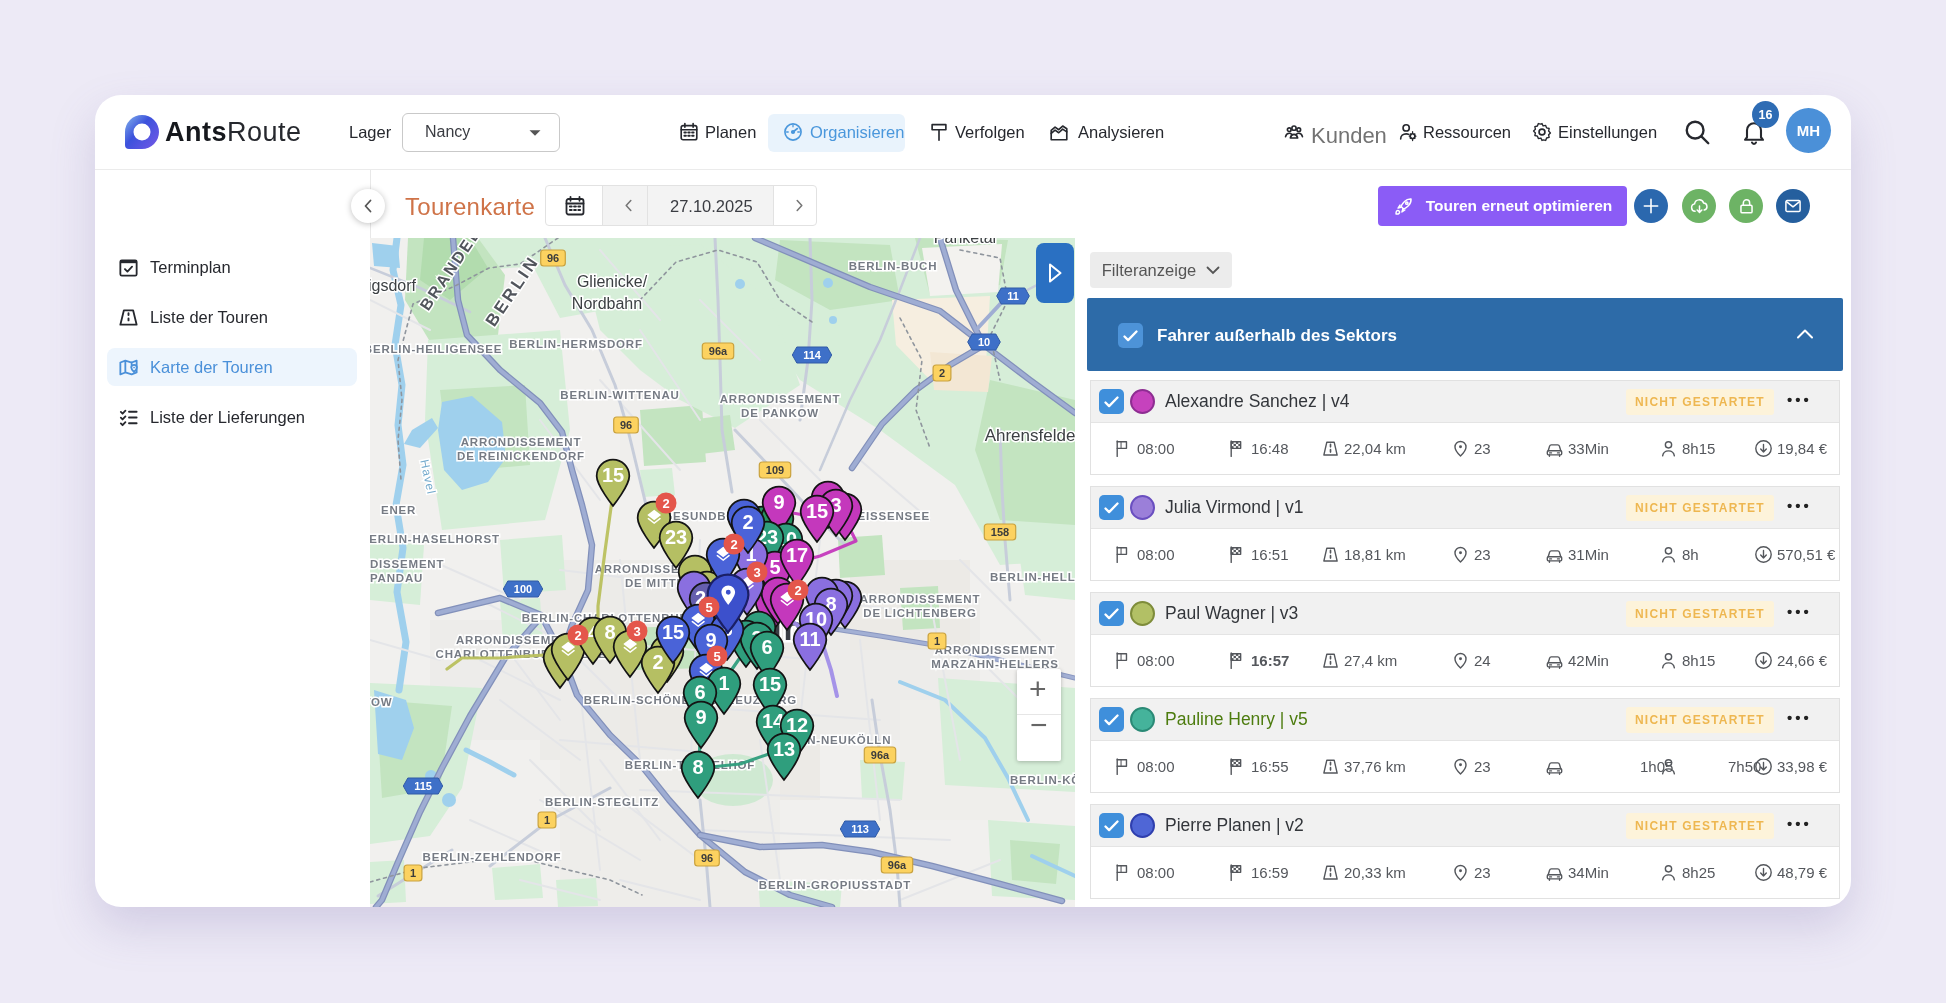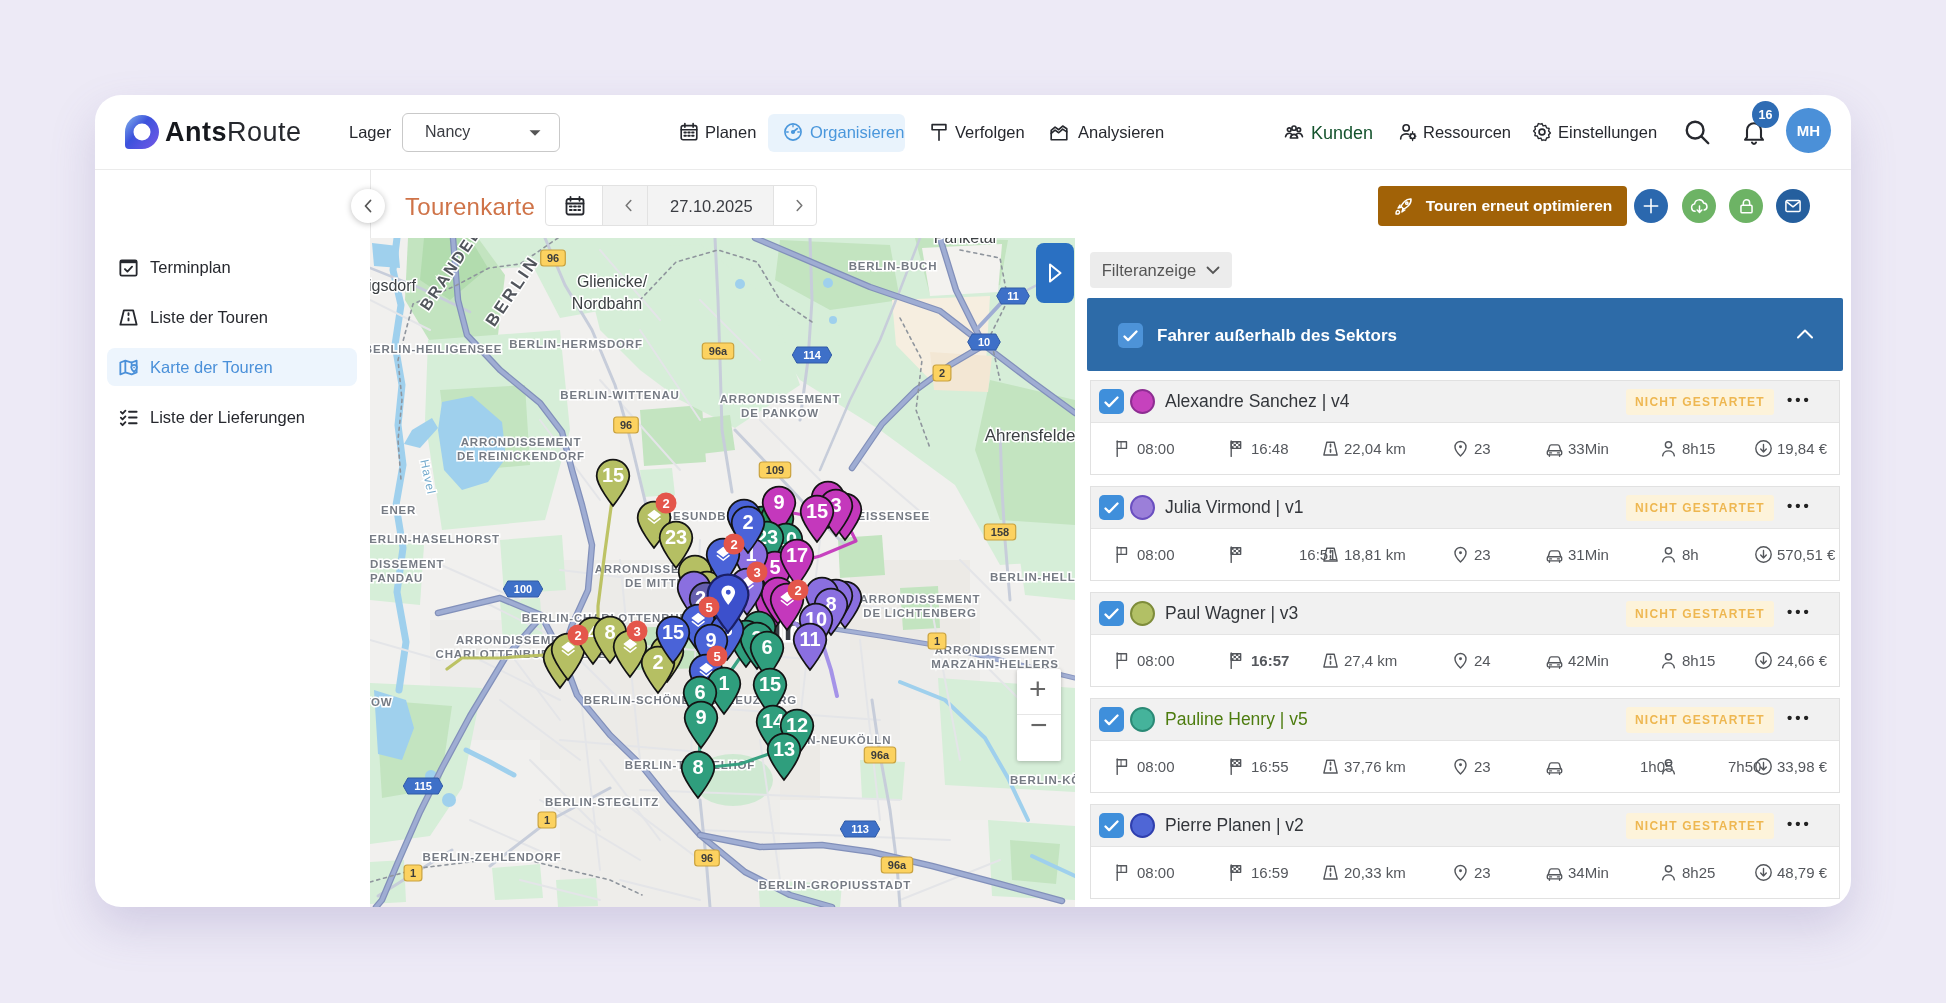--- a/index.html
+++ b/index.html
@@ -52,21 +52,21 @@
     <path d="M3.5 20.5V10.2l4.2-3.6 4 2.9 4.3-4 4.5 3V20.5z"></path>
     <path d="M3.5 13.6l4.2-3.7 4 2.9 4.3-4 4.5 3"></path>
   </svg>
 <div class="a" style="left:1078px;top:123px;font-size:16.5px;color:#26282e;font-weight:400;white-space:nowrap;">Analysieren</div>
 <svg class="a" style="left:1283px;top:121px" width="22" height="22" viewBox="0 0 24 24" fill="none" stroke="#26282e" stroke-width="1.8" stroke-linecap="round" stroke-linejoin="round">
     <circle cx="6.8" cy="9.5" r="2"></circle>
     <circle cx="17.2" cy="9.5" r="2"></circle>
     <circle cx="12" cy="7.8" r="2.3"></circle>
     <path d="M2.8 17c.5-2.2 2-3.6 4-3.6 1.1 0 2 .4 2.7 1.1M21.2 17c-.5-2.2-2-3.6-4-3.6-1.1 0-2 .4-2.7 1.1M8 18.5c.6-2.4 2.1-3.9 4-3.9s3.4 1.5 4 3.9z"></path>
   </svg>
-<div class="a" style="left:1311px;top:123px;font-size:18px;color:#14532d;font-weight:400;white-space:nowrap;">Kunden</div>
+<div class="a" style="left:1311px;top:123px;font-size:22px;color:#737373;font-weight:400;white-space:nowrap;">Kunden</div>
 <svg class="a" style="left:1397px;top:121px" width="22" height="22" viewBox="0 0 24 24" fill="none" stroke="#26282e" stroke-width="1.8" stroke-linecap="round" stroke-linejoin="round">
     <circle cx="10" cy="7.5" r="3.4"></circle>
     <path d="M4 19.5c0-3.3 2.7-5.5 6-5.5 1 0 2 .2 2.8.6"></path>
     <circle cx="17" cy="16.5" r="2.6"></circle>
     <path d="M17 12.9v-1.2M17 21.3v-1.2M13.4 16.5h1.2M20.6 16.5h-1.2M14.5 14l.85.85M19.5 19l-.85-.85M14.5 19l.85-.85M19.5 14l-.85.85" stroke-width="1.4"></path>
   </svg>
 <div class="a" style="left:1423px;top:123px;font-size:16.5px;color:#26282e;font-weight:400;white-space:nowrap;">Ressourcen</div>
 <svg class="a" style="left:1531px;top:121px" width="22" height="22" viewBox="0 0 24 24" fill="none" stroke="#26282e" stroke-width="1.8" stroke-linecap="round" stroke-linejoin="round">
     <circle cx="12" cy="12" r="3.2"></circle>
     <path d="M12 2.8l1.2 2.6 2.8-.6 1 2.7 2.8.7-.6 2.8 2 2-2 2 .6 2.8-2.8.7-1 2.7-2.8-.6L12 21.2l-1.2-2.6-2.8.6-1-2.7-2.8-.7.6-2.8-2-2 2-2-.6-2.8 2.8-.7 1-2.7 2.8.6z" stroke-width="1.5"></path>
@@ -97,21 +97,21 @@
     <path d="M7.5 2.8v4M16.5 2.8v4M3.5 9.5h17"></path>
     <path d="M7 12.5h1.6M11.2 12.5h1.6M15.4 12.5h1.6M7 16h1.6M11.2 16h1.6M15.4 16h1.6" stroke-width="2.2"></path>
   </svg>
 <svg class="a" style="left:623px;top:198px" width="11" height="15" viewBox="0 0 12 16" fill="none" stroke="#777" stroke-width="1.7" stroke-linecap="round" stroke-linejoin="round">
     <path d="M8.5 2.5 L3.5 8 L8.5 13.5"></path>
   </svg>
 <div class="a" style="left:670px;top:197px;font-size:16.5px;color:#3a3c42;font-weight:400;white-space:nowrap;">27.10.2025</div>
 <svg class="a" style="left:794px;top:198px" width="11" height="15" viewBox="0 0 12 16" fill="none" stroke="#777" stroke-width="1.7" stroke-linecap="round" stroke-linejoin="round">
     <path d="M3.5 2.5 L8.5 8 L3.5 13.5"></path>
   </svg>
-<div class="a" style="left:1378px;top:186px;width:249px;height:40px;background:#a16207;border-radius:4px;display:flex;align-items:center;justify-content:center;color:#fff;font-weight:bold;font-size:15.5px"><svg style="margin-right:12px" width="21" height="21" viewBox="0 0 24 24" fill="none" stroke="#fff" stroke-width="1.7" stroke-linecap="round" stroke-linejoin="round">
+<div class="a" style="left:1378px;top:186px;width:249px;height:40px;background:#8b5cf6;border-radius:4px;display:flex;align-items:center;justify-content:center;color:#fff;font-weight:bold;font-size:15.5px"><svg style="margin-right:12px" width="21" height="21" viewBox="0 0 24 24" fill="none" stroke="#fff" stroke-width="1.7" stroke-linecap="round" stroke-linejoin="round">
       <path d="M13.2 6.2c2.6-2.6 5.8-2.9 7.4-2.8.1 1.6-.2 4.8-2.8 7.4-1.6 1.7-3.9 3.3-5.6 4.2l-3.2-3.2c.9-1.7 2.5-4 4.2-5.6z"></path>
       <circle cx="15.8" cy="8.2" r="1.3"></circle>
       <path d="M9 12.8l-3.2 1 2.2-3.4M11.2 15l-1 3.2 3.4-2.2M4.2 17.2c.8-.8 2-.8 2.7 0 .8.8.8 2 0 2.7-.9.9-3.4.7-3.4.7s-.2-2.5.7-3.4z"></path>
     </svg>Touren erneut optimieren</div>
 <div class="a" style="left:1634px;top:189px;width:34px;height:34px;background:#2b68ae;border-radius:50%;display:flex;align-items:center;justify-content:center">
     <svg width="20" height="20" viewBox="0 0 24 24" stroke="#fff" stroke-width="1.9" stroke-linecap="round">
       <path d="M12 4v16M4 12h16"></path>
     </svg>
   </div>
 <div class="a" style="left:1682px;top:189px;width:34px;height:34px;background:#6db365;border-radius:50%;display:flex;align-items:center;justify-content:center">
@@ -246,21 +246,21 @@
     <path d="M4.8 4.2h10.8v7.6H4.8z"></path>
     <g fill="#54575c" stroke="none">
       <rect x="4.8" y="4.2" width="2.7" height="2.55"></rect>
       <rect x="10.2" y="4.2" width="2.7" height="2.55"></rect>
       <rect x="7.5" y="6.75" width="2.7" height="2.55"></rect>
       <rect x="12.9" y="6.75" width="2.7" height="2.55"></rect>
       <rect x="4.8" y="9.3" width="2.7" height="2.55"></rect>
       <rect x="10.2" y="9.3" width="2.7" height="2.55"></rect>
     </g>
   </svg>
-<div class="a" style="left:1251px;top:546px;font-size:15px;color:#54575c;font-weight:400;white-space:nowrap;margin-left:48px;">16:51</div>
+<div class="a" style="left:1251px;top:546px;font-size:15px;color:#54575c;font-weight:400;white-space:nowrap;">16:51</div>
 <svg class="a" style="left:1320px;top:544px" width="21" height="21" viewBox="0 0 24 24" fill="none" stroke="#54575c" stroke-width="1.6" stroke-linecap="round" stroke-linejoin="round">
     <path d="M7.8 4.8h8.4l3.4 14.7H4.4z"></path>
     <path d="M12 7.3v2.8M12 13.3v2.8" stroke-width="1.9"></path>
   </svg>
 <div class="a" style="left:1344px;top:546px;font-size:15px;color:#54575c;font-weight:400;white-space:nowrap;">18,81 km</div>
 <svg class="a" style="left:1450px;top:544px" width="21" height="21" viewBox="0 0 24 24" fill="none" stroke="#54575c" stroke-width="1.6" stroke-linecap="round" stroke-linejoin="round">
     <path d="M12 20.5s-6.3-5.8-6.3-10.2a6.3 6.3 0 1 1 12.6 0C18.3 14.7 12 20.5 12 20.5z"></path>
     <circle cx="12" cy="10" r="1.7" fill="#54575c" stroke="none"></circle>
   </svg>
 <div class="a" style="left:1474px;top:546px;font-size:15px;color:#54575c;font-weight:400;white-space:nowrap;">23</div>

